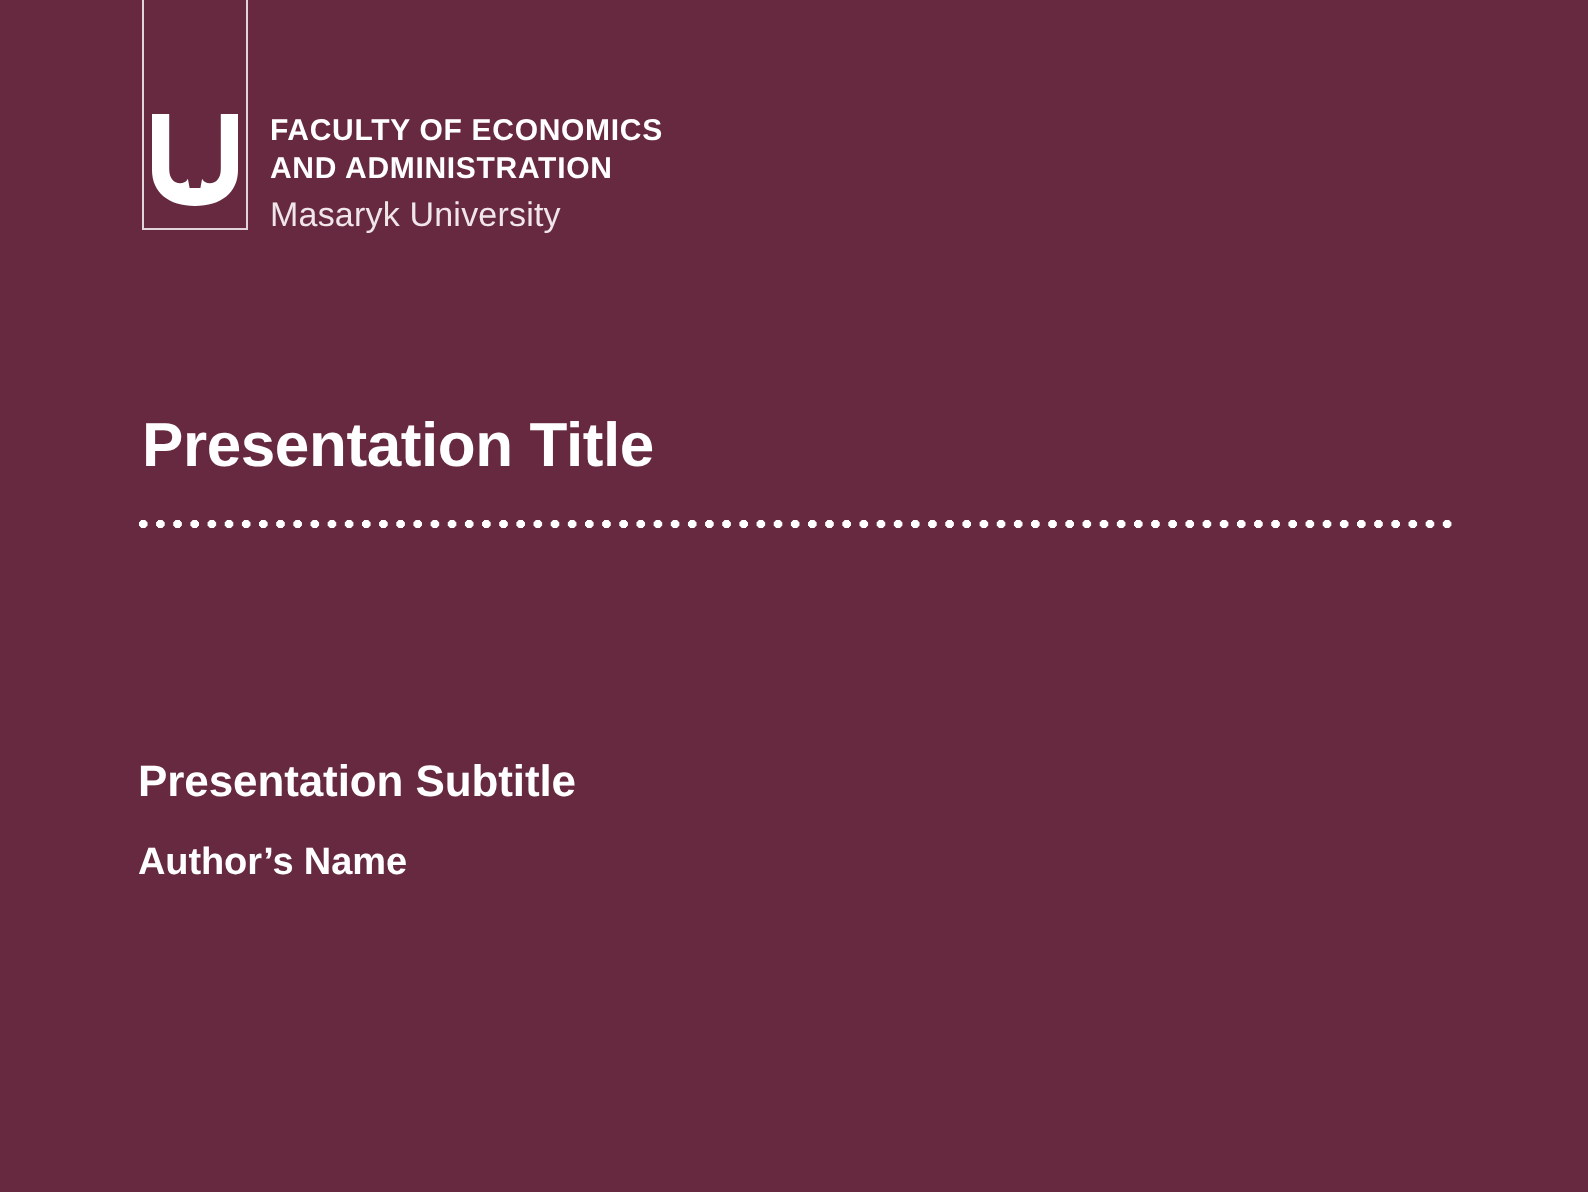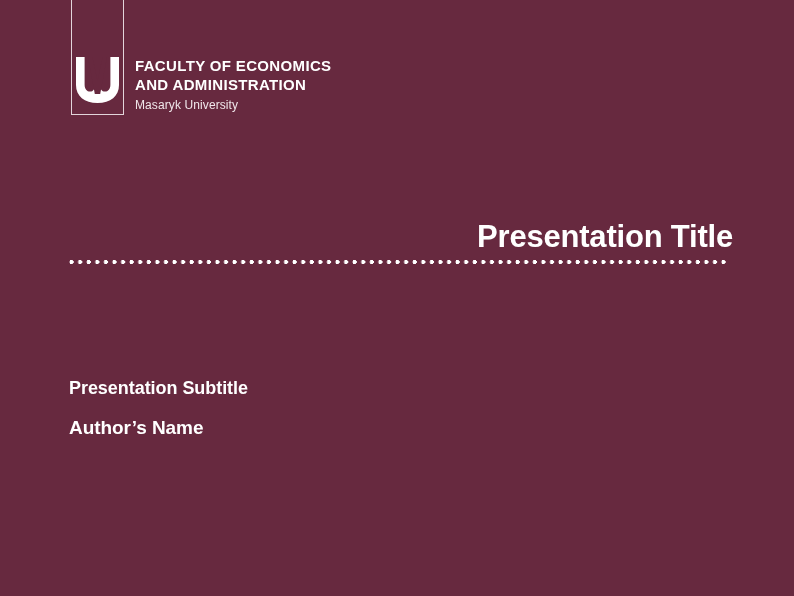--- a/index.html
+++ b/index.html
@@ -70,42 +70,41 @@
     font-weight: bold;
     line-height: 18.5px;
     letter-spacing: 0.35px;
     color: #ffffff;
     white-space: pre-line;
     margin: 0;
   }
 
   #university-name {
     margin-top: 4px;
-    font-size: 12px;
+    font-size: 17px;
     font-weight: normal;
     letter-spacing: 0.1px;
     color: #f0e6ea;
   }
 
   
   #title-block {
     position: absolute;
     left: 69px;
     top: 203px;
     width: 680px;
   }
 
   #presentation-title {
     font-size: 31px;
     font-weight: bold;
     letter-spacing: -0.2px;
     color: #ffffff;
     line-height: 1.18;
-    margin: 16px;
-    text-align: right;
+    margin: 2px;
   }
 
   #title-divider {
     position: absolute;
     left: 69px;
     top: 259px;
     width: 659px;
     height: 6px;
     background-image: radial-gradient(circle at 2.6px 3px, #ffffff 0 2.05px, rgba(255,255,255,0) 2.25px);
     background-size: 8.58px 6px;
@@ -114,21 +113,21 @@
 
   
   #subtitle-block {
     position: absolute;
     left: 69px;
     top: 378px;
     width: 680px;
   }
 
   #presentation-subtitle {
-    font-size: 18px;
+    font-size: 22px;
     font-weight: bold;
     letter-spacing: -0.05px;
     color: #ffffff;
     line-height: 1.2;
     margin: 0;
   }
 
   #author-name {
     margin-top: 17px;
     font-size: 19px;

